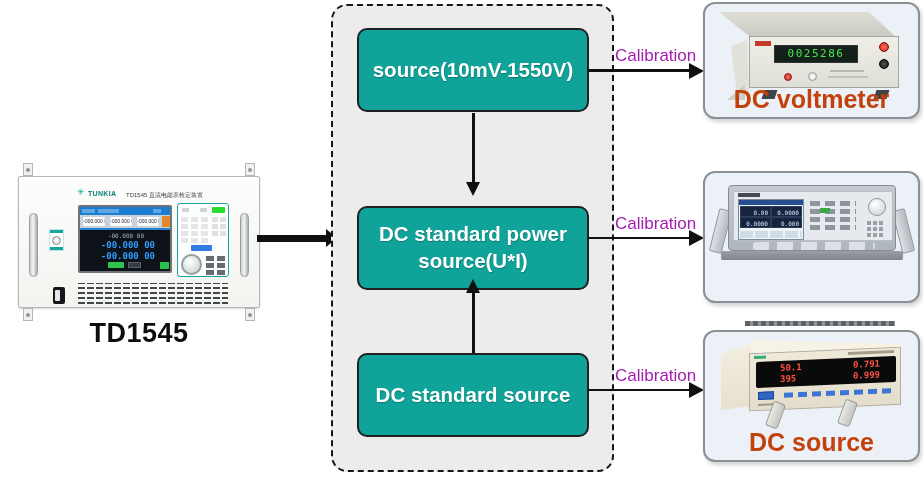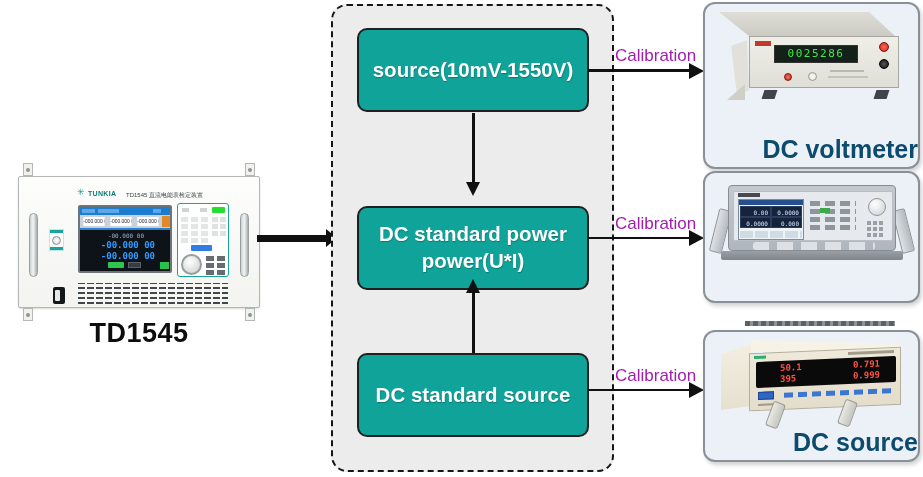--- a/index.html
+++ b/index.html
@@ -99,23 +99,23 @@
   .cl1{top:46px}.cl2{top:214px}.cl3{top:366px}
   .hline{position:absolute;left:588px;width:103px;height:2.5px;background:#101010;}
   .hl1{top:69px}.hl2{top:236.5px}.hl3{top:388.5px}
   .hhead{width:0;height:0;left:689px;border-left:15px solid #101010;
      border-top:8px solid transparent;border-bottom:8px solid transparent;}
   .hh1{top:62.5px}.hh2{top:230px}.hh3{top:382px}
 
   
   .card{position:absolute;left:703px;width:217px;background:#ecf1f8;border:2px solid #899097;
      border-radius:12px;box-shadow:2px 3px 4px rgba(0,0,0,.18);}
-  .card1{top:2px;height:167px}.card2{top:171px;height:132px}.card3{top:330px;height:132px}
-  .card-label{position:absolute;left:0;bottom:3px;width:100%;text-align:right;
-     font-size:25px;font-weight:bold;color:#0c4a6e;}
+  .card1{top:2px;height:117px}.card2{top:171px;height:132px}.card3{top:330px;height:132px}
+  .card-label{position:absolute;left:0;bottom:3px;width:100%;text-align:center;
+     font-size:25px;font-weight:bold;color:#c2410c;}
 
   
   .vm{position:absolute;left:14px;top:6px;width:186px;height:98px;}
   .vm-top{left:0;top:2px;width:176px;height:24px;background:linear-gradient(#deddd6,#cccbc3);
      clip-path:polygon(0 0,150px 0,176px 24px,30px 24px);}
   .vm-side{left:12px;top:30px;width:18px;height:56px;background:#e2e1d9;
      clip-path:polygon(0 6px,16px 0,18px 50px,6px 56px);}
   .vm-front{position:absolute;left:30px;top:26px;width:150px;height:52px;
      background:linear-gradient(#efeee7,#e0dfd7);border:1px solid #a6a69e;}
   .vm-chip{left:5px;top:4px;width:16px;height:5px;background:#c0392b;}
@@ -267,21 +267,21 @@
   <div class="feed-line"></div>
   <i class="feed-head"></i>
 
   <div class="group-box"></div>
 
   <div class="fbox fb1">
     <span>source(10mV-1550V)</span>
   </div>
   <div class="fbox fb2">
     <span>DC standard power</span>
-    <span>power(U*I)</span>
+    <span>source(U*I)</span>
   </div>
   <div class="fbox fb3">
     <span>DC standard source</span>
   </div>
 
   <div class="vline v1"></div>
   <i class="vhead vh-down"></i>
   <i class="vhead vh-up"></i>
   <div class="vline v2"></div>
 

